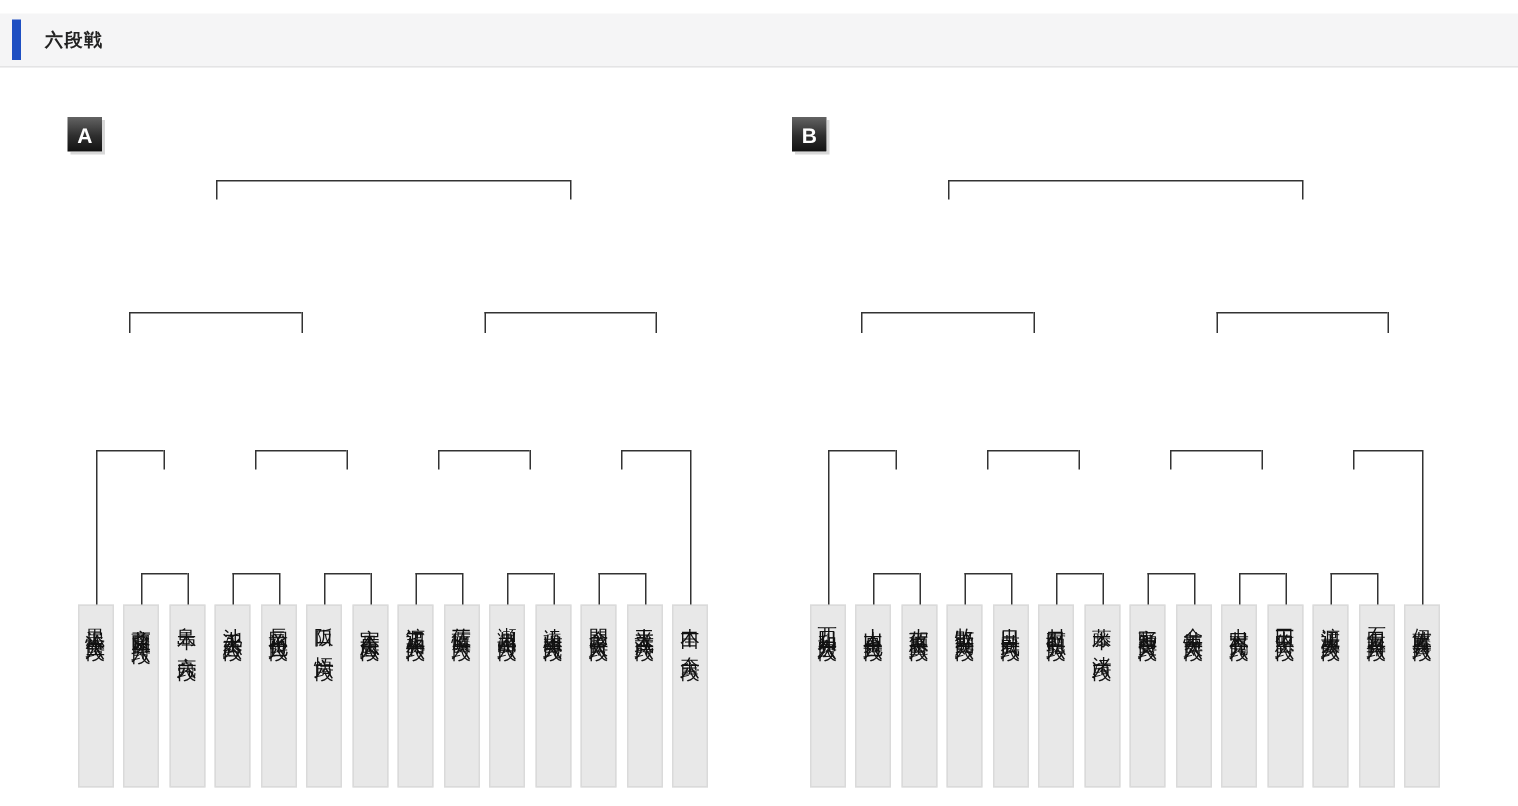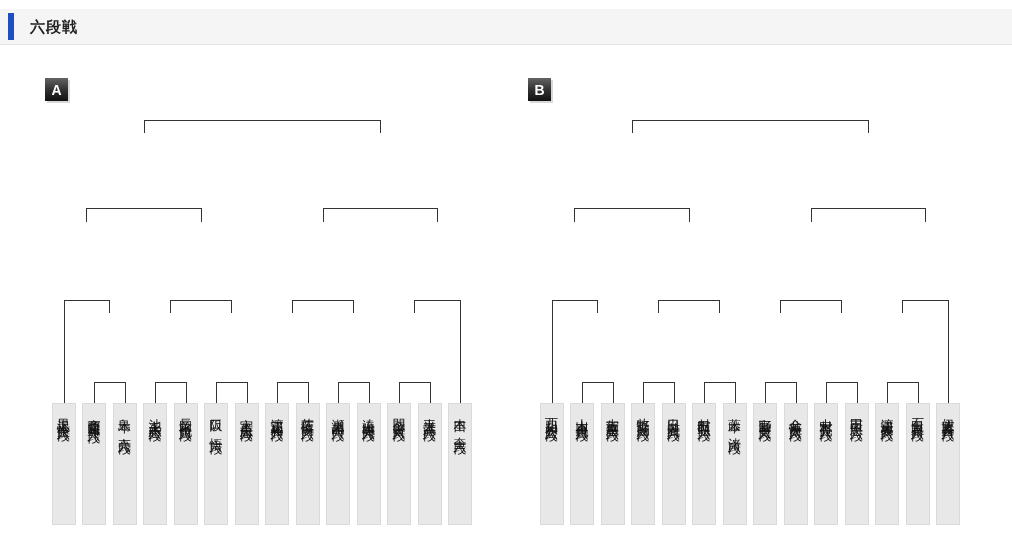--- a/index.html
+++ b/index.html
@@ -3,21 +3,21 @@
 <meta charset="utf-8">
 <style>
   html, body { margin:0; padding:0; background:#ffffff; }
   body { font-family:"Liberation Sans", sans-serif; }
   .page { position:relative; width:1012px; height:537px; background:#ffffff; overflow:hidden; }
 
   .header { position:absolute; left:0; top:9px; width:1012px; height:36px;
             background:#f5f5f6; border-bottom:1px solid #e4e4e5; box-sizing:border-box; }
   .accent-bar { position:absolute; left:8px; top:4px; width:6px; height:27px; background:#1e4fc2; }
   .page-title { position:absolute; left:30px; top:50%; transform:translateY(-50%);
-                font-size:15px; font-weight:bold; color:#222; letter-spacing:1px; }
+                font-size:12px; font-weight:bold; color:#222; letter-spacing:1px; }
 
   .bracket-area { position:absolute; left:0; top:0; width:1012px; height:537px; }
 
   .seed-label { position:absolute; width:23px; height:23px;
                 background:linear-gradient(180deg,#636363 0%,#2e2e2e 55%,#121212 100%);
                 color:#ffffff; font-weight:bold; font-size:14px;
                 display:flex; align-items:center; justify-content:center;
                 box-shadow:2px 2px 0 #d8d8d8; }
 
   .bl { position:absolute; background:#333333; }

